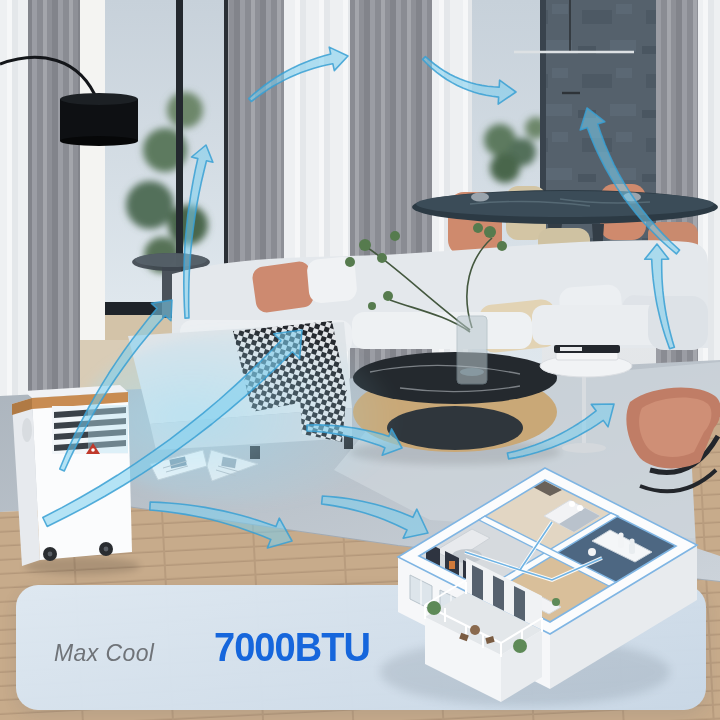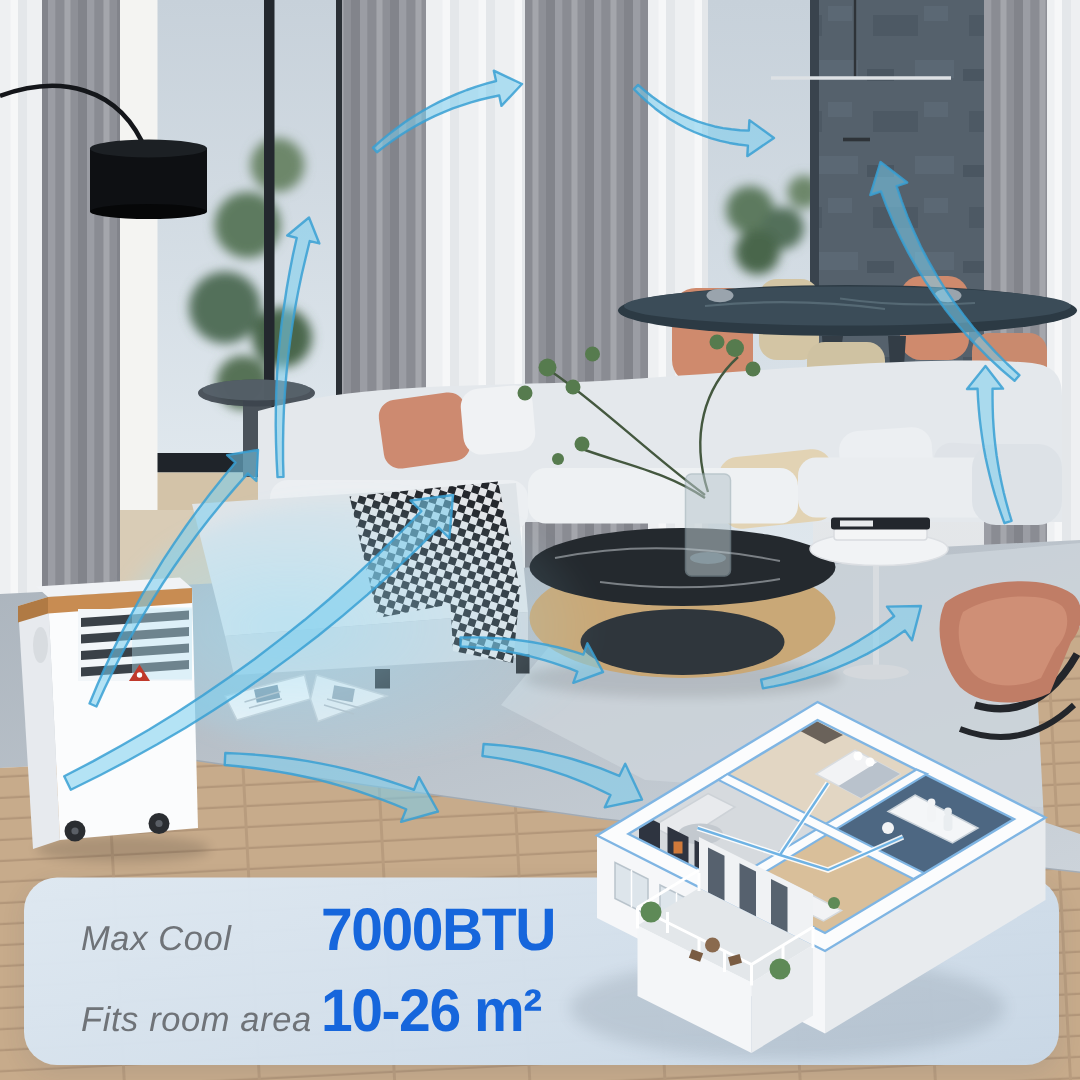--- a/index.html
+++ b/index.html
@@ -271,24 +271,20 @@
         <path d="M307.0,431.0L312.8,431.3L318.6,431.8L324.3,432.3L330.0,433.1L335.7,433.9L341.3,434.9L346.9,436.0L352.4,437.3L357.9,438.7L363.4,440.2L368.8,441.9L374.2,443.7L379.6,445.6L384.9,447.7L382.2,455.2L402,448L391.6,428.8L388.9,436.4L383.2,434.6L377.5,433.0L371.7,431.5L365.9,430.2L360.1,429.1L354.3,428.0L348.5,427.2L342.6,426.4L336.7,425.8L330.8,425.4L324.9,425.1L318.9,424.9L313.0,424.9L307.0,425.0Z" fill="#7ACDEE" fill-opacity="0.55" stroke="#38A0D4" stroke-opacity="0.85" stroke-width="1.6" stroke-linejoin="round"></path>
         <path d="M149.8,510.0L158.8,510.8L167.8,511.8L176.7,513.0L185.6,514.4L194.4,516.0L203.1,517.8L211.8,519.8L220.4,522.0L228.9,524.4L237.4,527.0L245.8,529.9L254.2,532.9L262.5,536.1L270.8,539.5L267.4,547.9L292,541L279.3,518.1L276.0,526.5L267.3,523.4L258.5,520.5L249.7,517.8L240.9,515.3L232.0,513.0L223.1,510.9L214.1,509.1L205.1,507.4L196.1,506.0L187.0,504.8L177.8,503.8L168.7,503.0L159.5,502.4L150.2,502.0Z" fill="#7ACDEE" fill-opacity="0.55" stroke="#38A0D4" stroke-opacity="0.85" stroke-width="1.6" stroke-linejoin="round"></path>
         <path d="M321.6,504.0L328.1,504.9L334.5,505.9L340.9,507.1L347.2,508.4L353.4,509.9L359.6,511.5L365.7,513.3L371.8,515.2L377.8,517.3L383.8,519.6L389.7,521.9L395.5,524.5L401.3,527.2L407.0,530.0L403.2,538.2L428,533L416.8,509.2L412.9,517.3L406.7,514.7L400.5,512.3L394.2,510.1L387.8,508.0L381.5,506.0L375.1,504.3L368.6,502.7L362.1,501.2L355.6,500.0L349.0,498.8L342.4,497.9L335.8,497.1L329.1,496.5L322.4,496.0Z" fill="#7ACDEE" fill-opacity="0.55" stroke="#38A0D4" stroke-opacity="0.85" stroke-width="1.6" stroke-linejoin="round"></path>
       </g>
 </svg>
 
 <div class="info-panel">
   <div class="spec-row">
     <span class="spec-label">Max Cool</span>
     <span class="spec-value">7000BTU</span>
-  </div>
-  <div class="spec-row">
-    <span class="spec-label">Fits room area</span>
-    <span class="spec-value">10-26 m²</span>
   </div>
 </div>
 
 <svg id="floorplan" width="350" height="280" viewBox="0 0 350 280">
   <defs>
         <filter id="fpSoft" x="-40%" y="-40%" width="180%" height="180%">
           <feGaussianBlur stdDeviation="5"></feGaussianBlur>
         </filter>
       </defs>
   <ellipse cx="155" cy="232" rx="145" ry="34" fill="#30404e" opacity=".13" filter="url(#fpSoft)"></ellipse>

